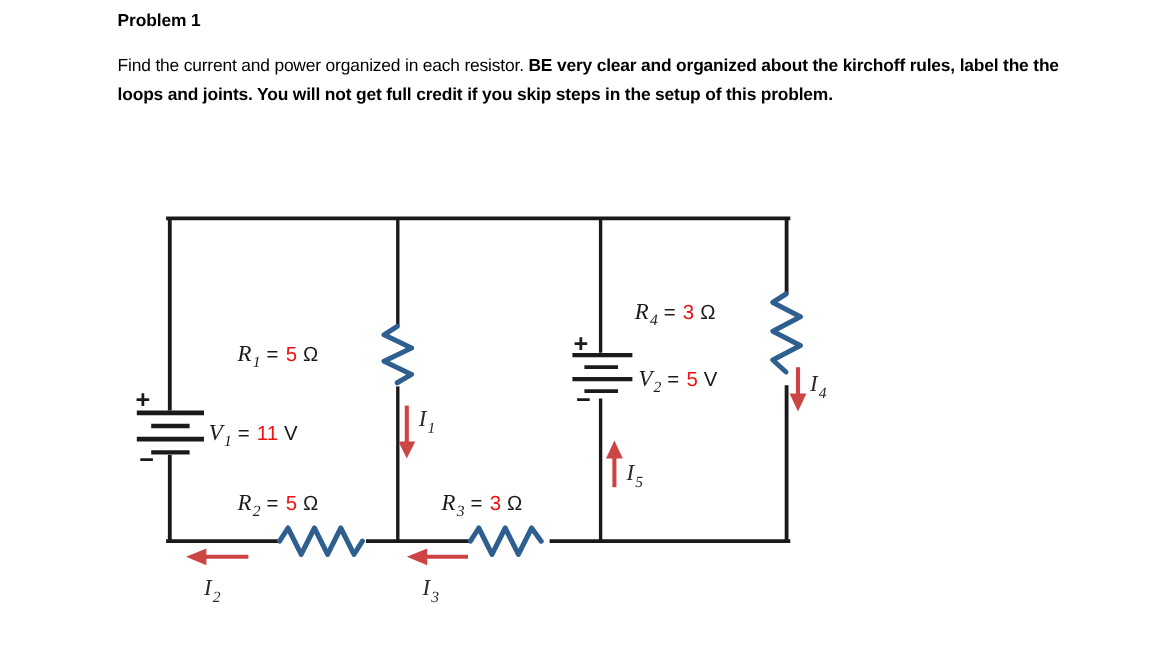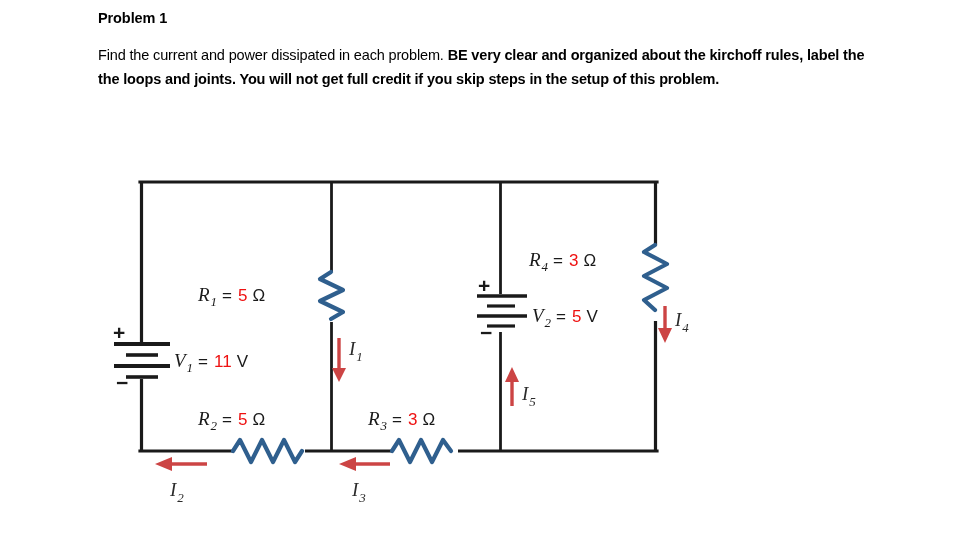--- a/index.html
+++ b/index.html
@@ -98,21 +98,21 @@
     fill: #1a1a1a;
   }
 </style>
 </head>
 <body>
 
 <div id="page">
 
   <div class="prob-title">Problem 1</div>
 
-  <div class="prob-body"><span>Find the current and power dissipated in each problem.  </span><span class="bold">BE very clear and organized about the kirchoff rules, label the the loops and joints. You will not get full credit if you skip steps in the setup of this problem.</span></div>
+  <div class="prob-body"><span>Find the current and power organized in each resistor.  </span><span class="bold">BE very clear and organized about the kirchoff rules, label the the loops and joints. You will not get full credit if you skip steps in the setup of this problem.</span></div>
 
   <svg id="circuit" width="975" height="545" viewBox="0 0 975 545">
     <defs>
       <marker id="ah-down" markerWidth="10" markerHeight="10" refX="5" refY="9" orient="auto" markerUnits="userSpaceOnUse">
         <path d="M0,0 L10,0 L5,10 Z" fill="#cc4444"></path>
       </marker>
     </defs>
 
     <g>
 

